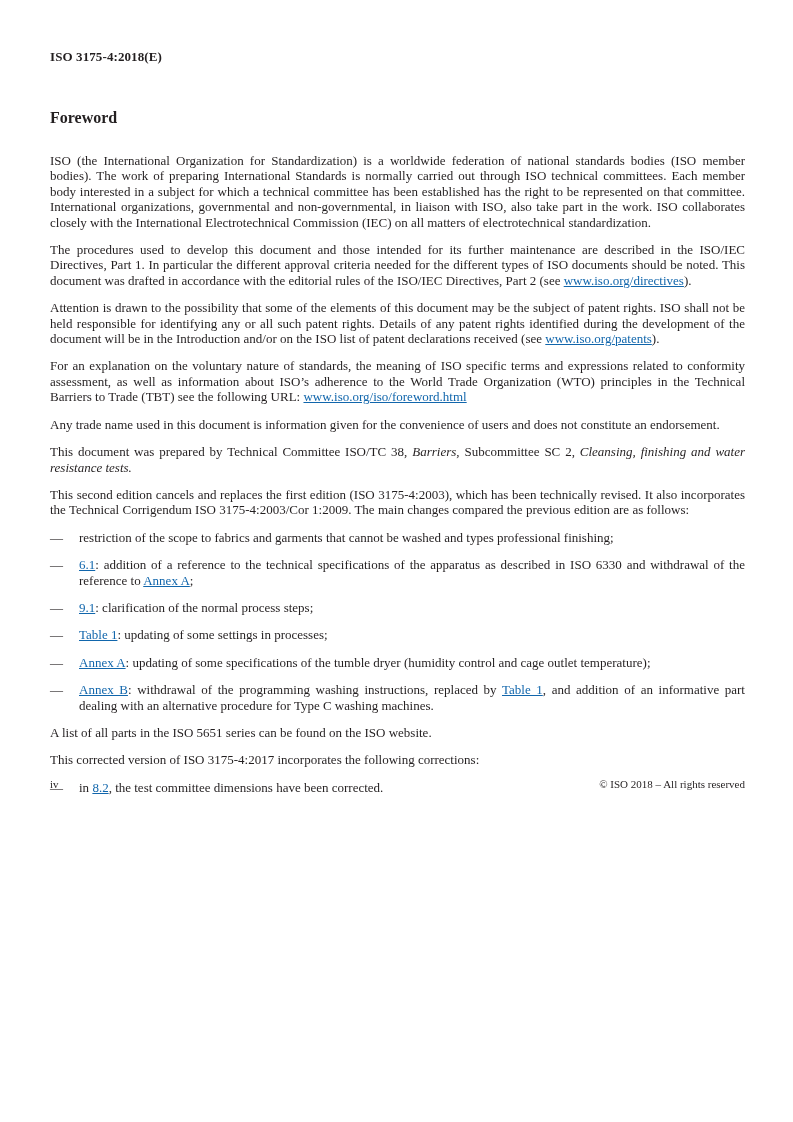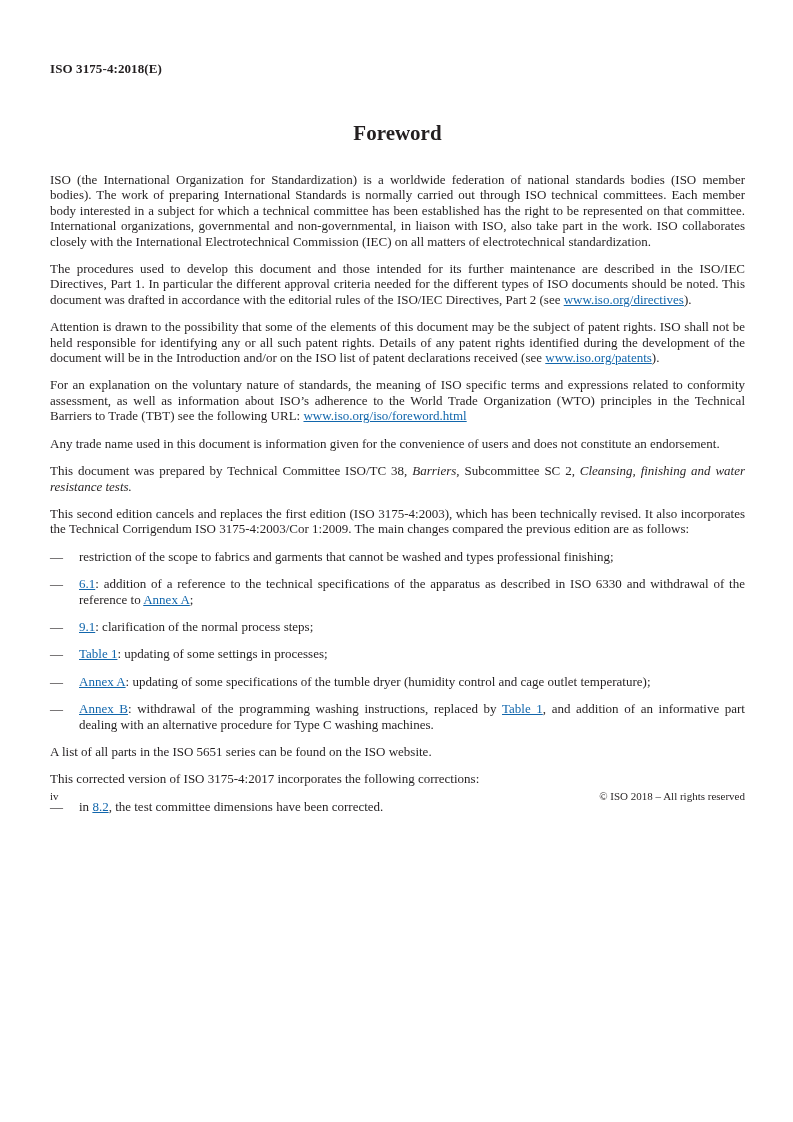--- a/index.html
+++ b/index.html
@@ -1,39 +1,38 @@
 <!DOCTYPE html>
 <html style="--link-color: #1166ac;"><head>
 <meta charset="utf-8">
 <style>
   html, body { margin: 0; padding: 0; background: #ffffff; }
   .page {
     position: relative;
     width: 793px;
     height: 824px;
-    margin: 12px auto;
+    margin: 0 auto;
     background: #ffffff;
     box-sizing: border-box;
     padding: 47px 48px 0 50px;
     font-family: "Liberation Serif", "DejaVu Serif", serif;
     color: #231f20;
     overflow: hidden;
     border-radius: 22px;
   }
   .doc-ref {
     font-weight: bold;
     font-size: 13px;
     letter-spacing: 0.1px;
   }
   .doc-title {
-    font-size: 21px;
+    font-size: 16px;
     font-weight: bold;
     margin: 44px 0 26px 0;
     padding: 0;
-    text-align: center;
   }
   .doc-content p.para {
     font-size: 13px;
     line-height: 15.4px;
     text-align: justify;
     margin: 0 0 12px 0;
   }
   .list-item {
     display: flex;
     font-size: 13px;

